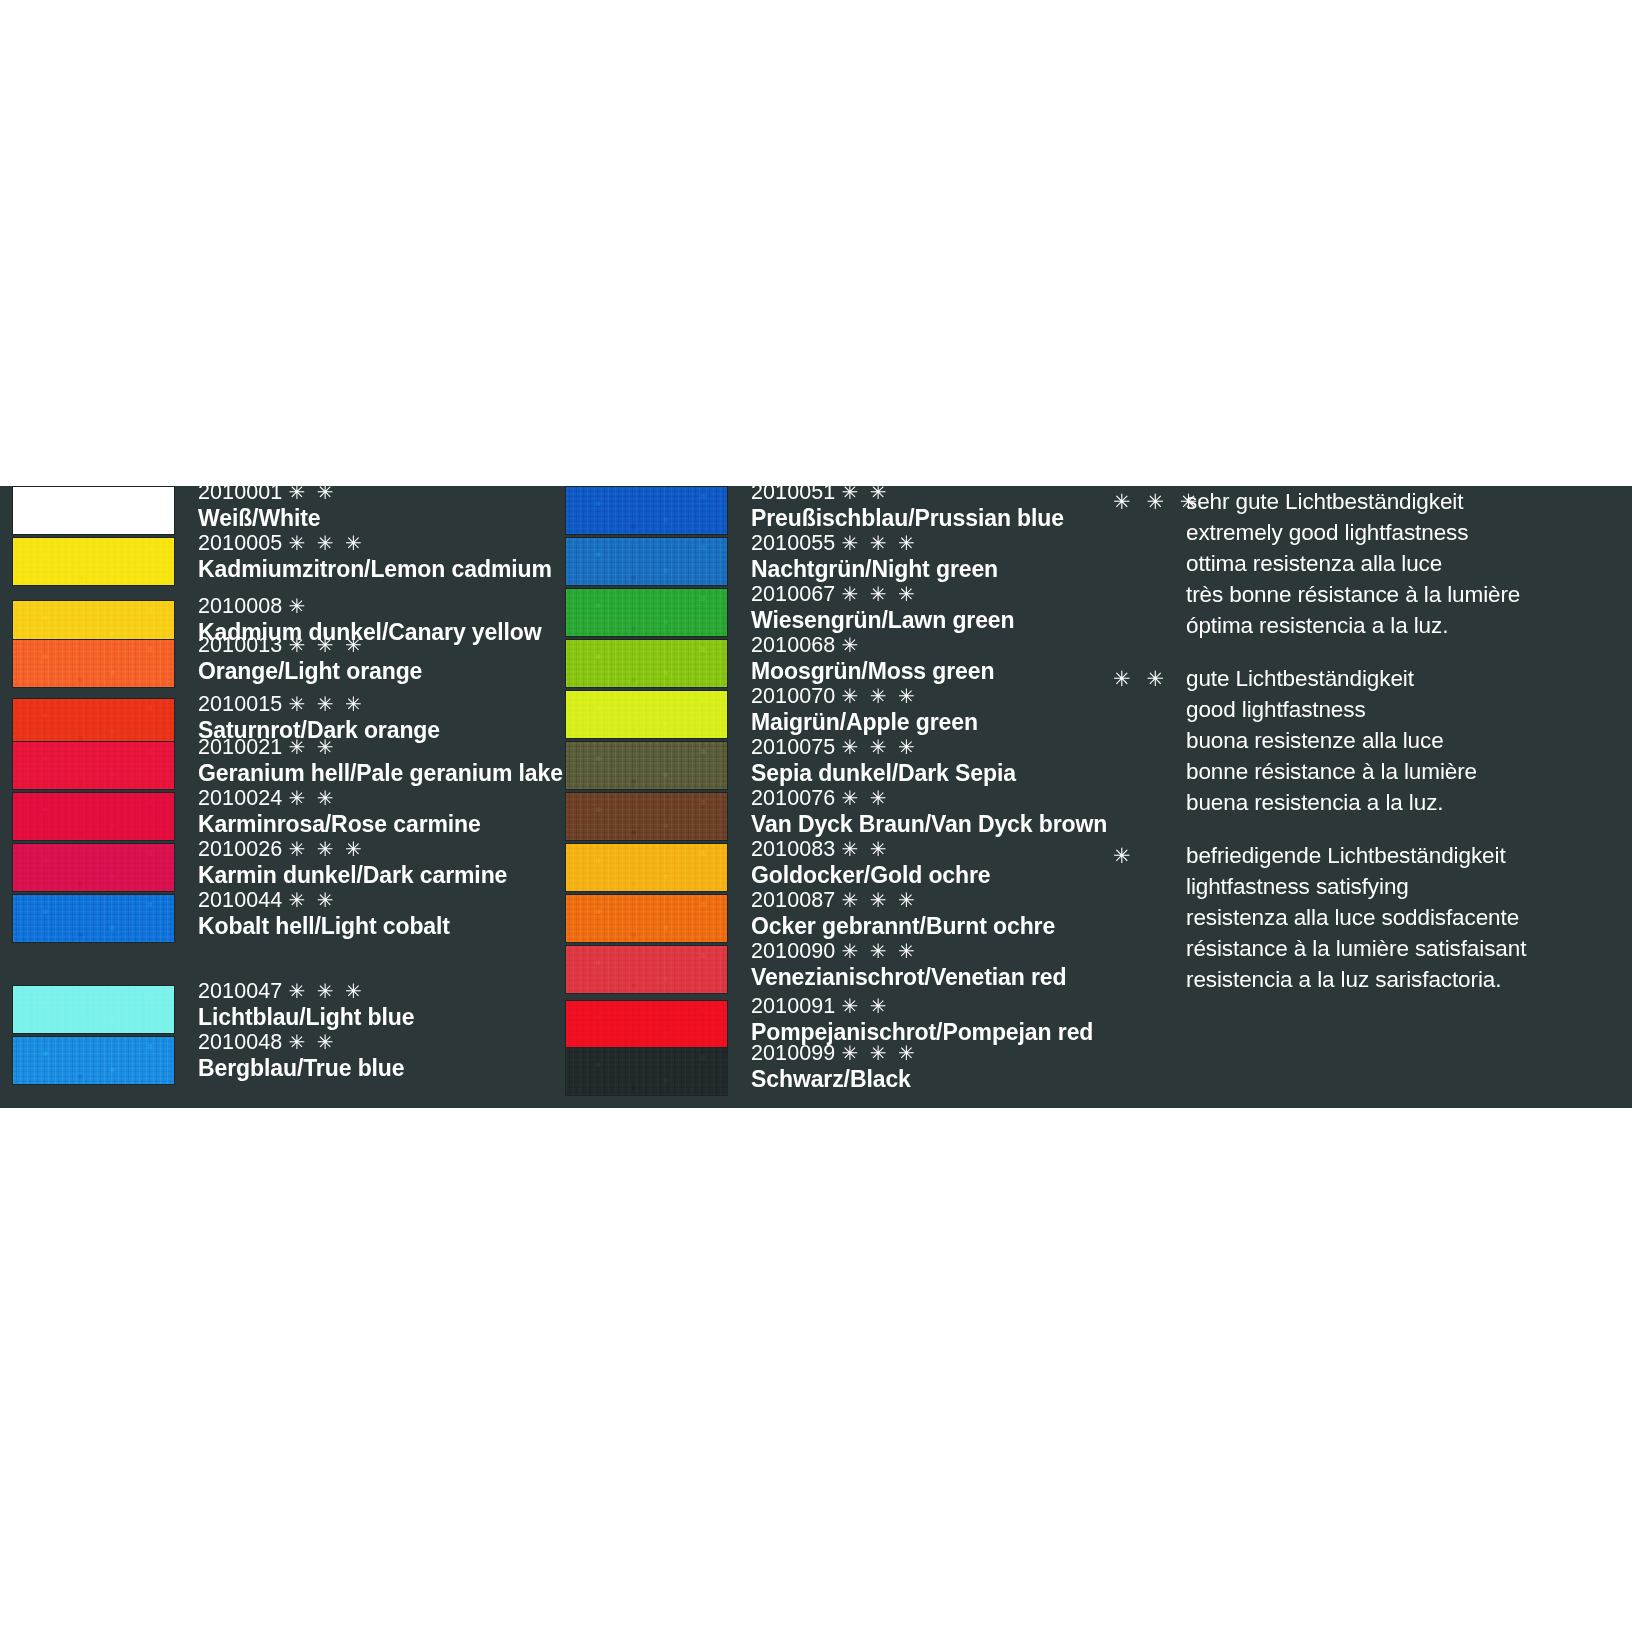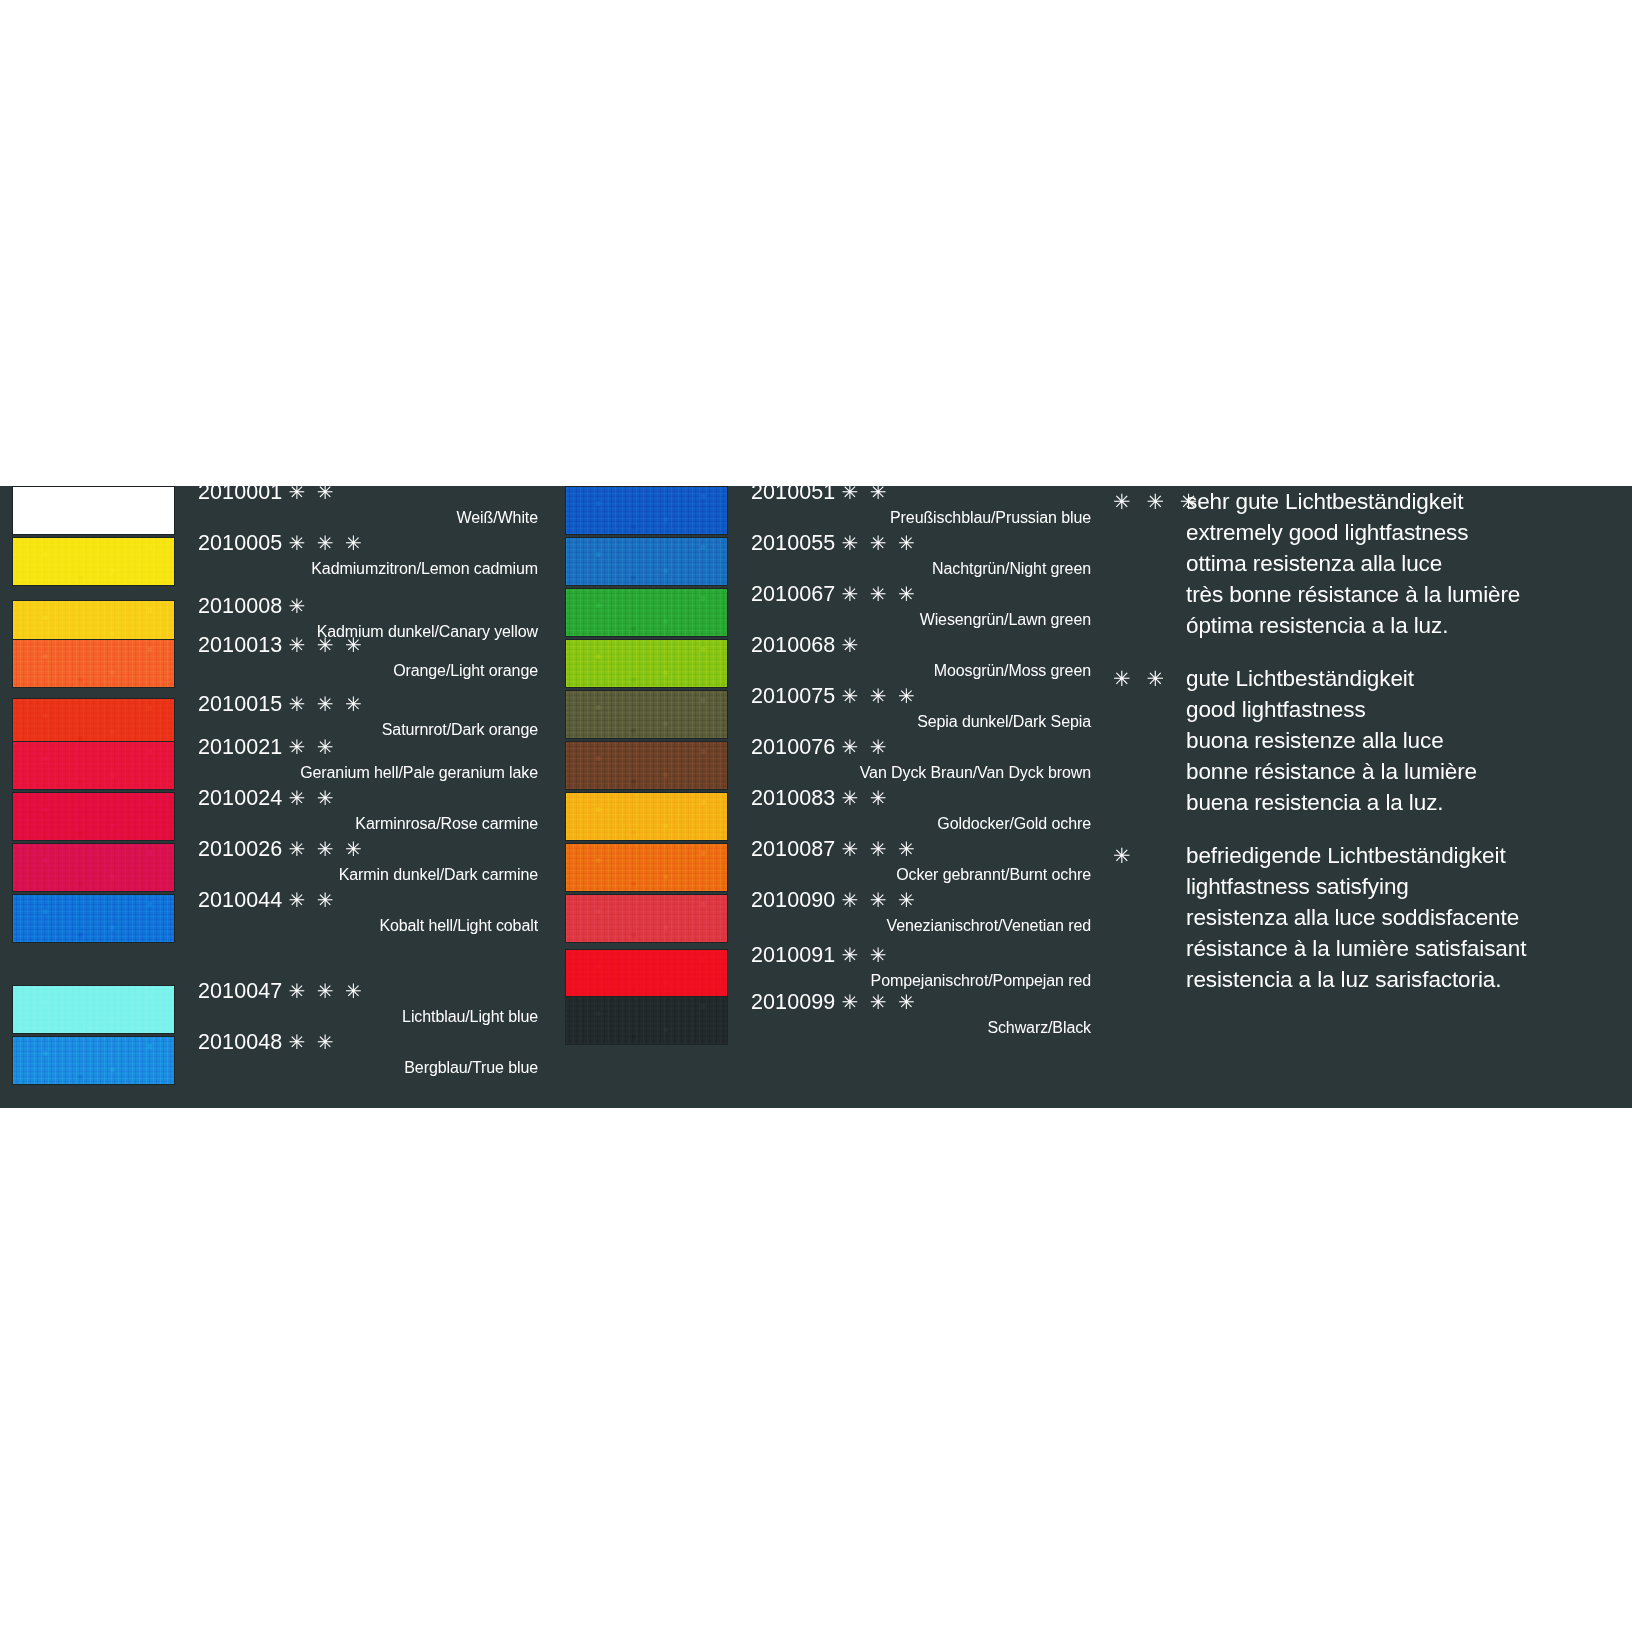--- a/index.html
+++ b/index.html
@@ -63,26 +63,25 @@
   }
   .code{
     font-size:21.5px;
     line-height:25px;
     font-weight:400;
     letter-spacing:.1px;
     white-space:nowrap;
   }
   .code .stars{ letter-spacing:3px; font-size:20px; }
   .name{
-    font-size:16px;
+    font-size:23px;
     line-height:26px;
-    font-weight:400;
+    font-weight:700;
     white-space:nowrap;
     letter-spacing:-.1px;
-    text-align:right;
   }
 
   
   #legend{
     position:absolute;
     left:1113px; top:0;
     width:500px;
   }
   .lg-block{ position:relative; margin-bottom:22px; }
   .lg-stars{
@@ -242,20 +241,29 @@
         <div class="row" style="top: 0px;">
           <div class="swatch" style="background: rgb(135, 196, 19);">
             <div class="grain"></div>
           </div>
           <div class="txt">
             <div class="code"><span>2010068</span> <span class="stars">✳</span></div>
             <div class="name">Moosgrün/Moss green</div>
           </div>
         </div>
         <div class="row" style="top: 0px;">
+          <div class="swatch" style="background: rgb(214, 239, 28);">
+            <div class="grain"></div>
+          </div>
+          <div class="txt">
+            <div class="code"><span>2010070</span> <span class="stars">✳ ✳ ✳</span></div>
+            <div class="name">Maigrün/Apple green</div>
+          </div>
+        </div>
+        <div class="row" style="top: 0px;">
           <div class="swatch" style="background: rgb(90, 92, 58);">
             <div class="grain"></div>
           </div>
           <div class="txt">
             <div class="code"><span>2010075</span> <span class="stars">✳ ✳ ✳</span></div>
             <div class="name">Sepia dunkel/Dark Sepia</div>
           </div>
         </div>
         <div class="row" style="top: 0px;">
           <div class="swatch" style="background: rgb(109, 65, 40);">

